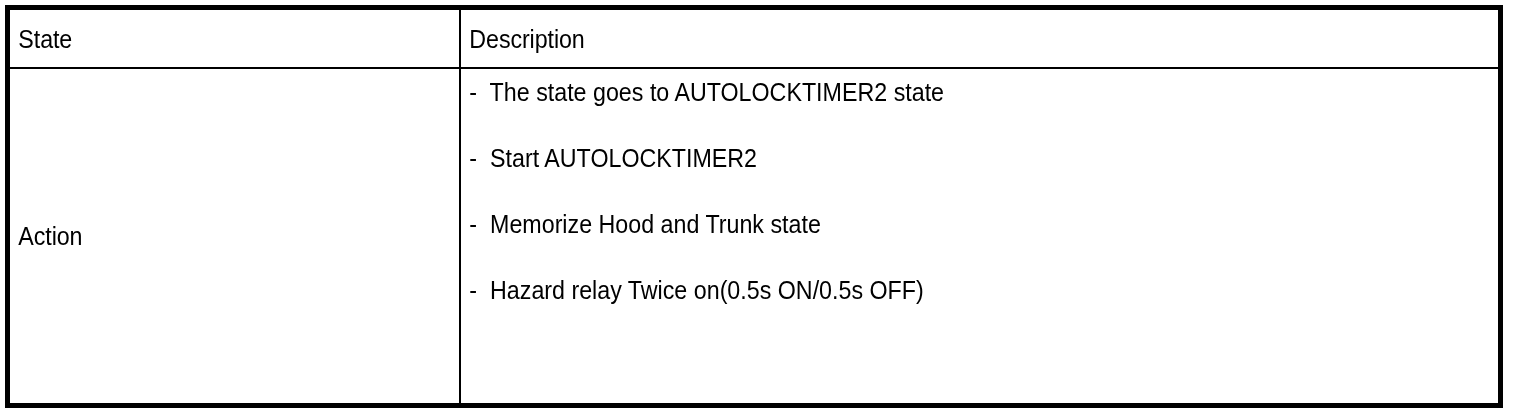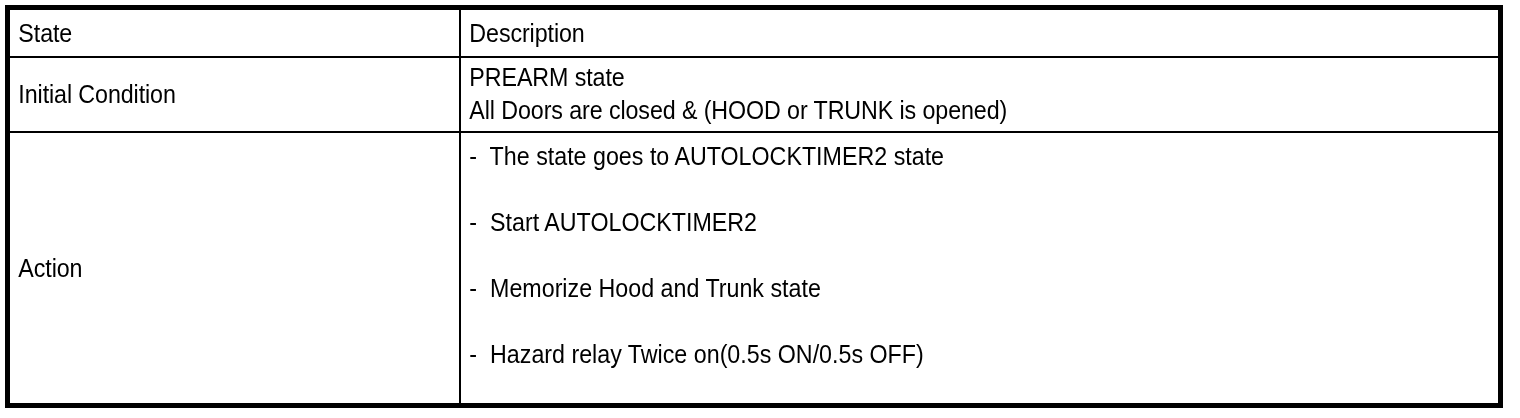--- a/index.html
+++ b/index.html
@@ -108,29 +108,20 @@
 
       <tr class="r-head">
         <td>
           <div class="cell-inner head">State</div>
         </td>
         <td>
           <div class="cell-inner head">Description</div>
         </td>
       </tr>
 
-      <tr class="r-initial">
-        <td>
-          <div class="cell-inner">Initial Condition</div>
-        </td>
-        <td>
-          <div class="cell-inner multi">PREARM state
-All Doors are closed &amp; (HOOD or TRUNK is opened)</div>
-        </td>
-      </tr>
 
 
       <tr class="r-action">
         <td class="action-label-td">
           <div class="cell-inner">Action</div>
         </td>
         <td class="action-td">
           <div class="action-list action-cell-pad">
               <div class="action-line">-  The state goes to AUTOLOCKTIMER2 state</div>
               <div class="action-line">-  Start AUTOLOCKTIMER2</div>

